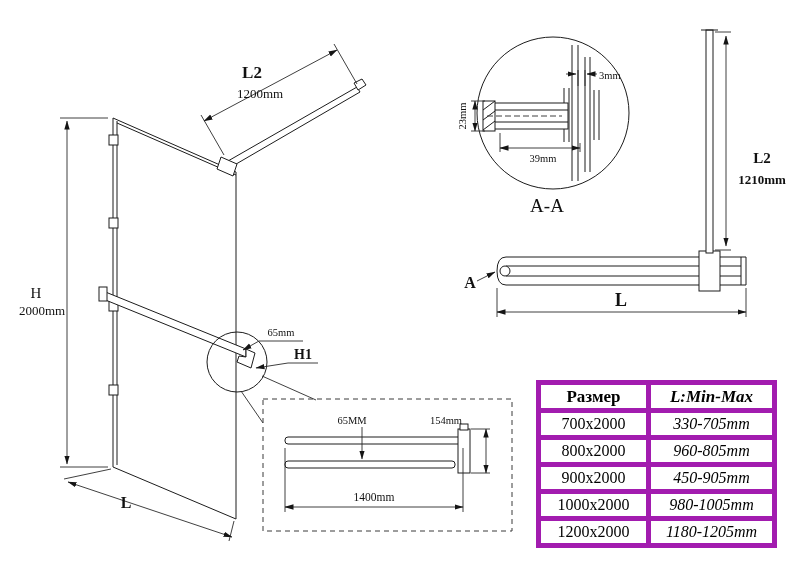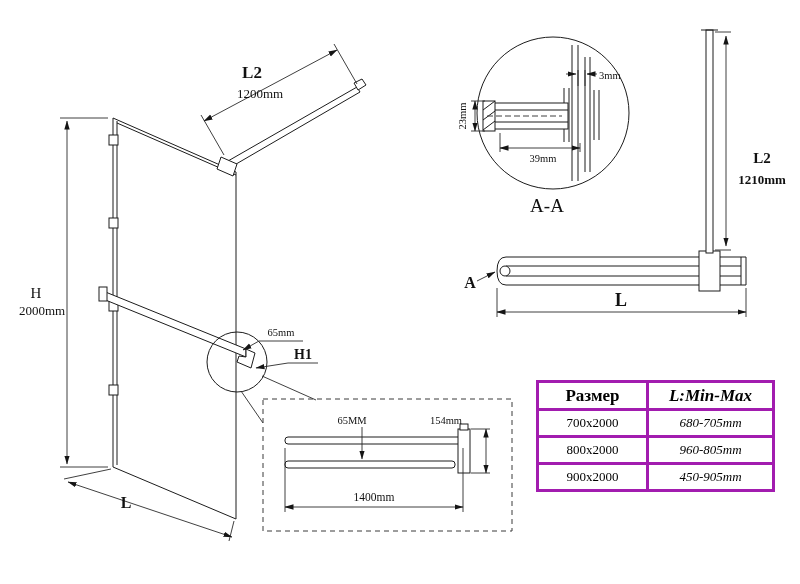--- a/index.html
+++ b/index.html
@@ -22,24 +22,24 @@
   .t-lab2{font:bold 17px "Liberation Serif", serif;}
   .t-h1  {font:bold 14px "Liberation Serif", serif;}
   .t-sec {font:19px "Liberation Serif", serif;}
   .t-L   {font:bold 18px "Liberation Serif", serif;}
   .t-bval{font:bold 13px "Liberation Serif", serif;}
   .t-blab{font:bold 15px "Liberation Serif", serif;}
 
   
   .spec{position:absolute;left:536px;top:380px;border-collapse:collapse;background:#fff;
         border:2px solid #000;}
-  .spec th,.spec td{border:3px solid #a21caf;text-align:center;box-sizing:border-box;
+  .spec th,.spec td{border:5px solid #a21caf;text-align:center;box-sizing:border-box;
         font-family:"Liberation Serif", serif;}
   .spec th{font-size:17px;font-weight:bold;height:28px;}
-  .spec td{font-size:13px;height:27px;}
+  .spec td{font-size:16px;height:27px;}
   .spec th:first-child,.spec td:first-child{width:110px;}
   .spec th:last-child,.spec td:last-child{width:126px;font-style:italic;}
 </style>
 </head>
 <body>
 
 <div class="stage">
 
 <svg width="800" height="584" viewBox="0 0 800 584">
   <defs>
@@ -189,26 +189,34 @@
   <table class="spec">
     <thead>
       <tr>
         <th>Размер</th>
         <th>L:Min-Max</th>
       </tr>
     </thead>
     <tbody>
       <tr>
         <td>700x2000</td>
-        <td>680-705mm</td>
+        <td>330-705mm</td>
       </tr>
       <tr>
         <td>800x2000</td>
         <td>960-805mm</td>
       </tr>
       <tr>
         <td>900x2000</td>
         <td>450-905mm</td>
       </tr>
+      <tr>
+        <td>1000x2000</td>
+        <td>980-1005mm</td>
+      </tr>
+      <tr>
+        <td>1200x2000</td>
+        <td>1180-1205mm</td>
+      </tr>
     </tbody>
   </table>
 
 </div>
 
 </body></html>

